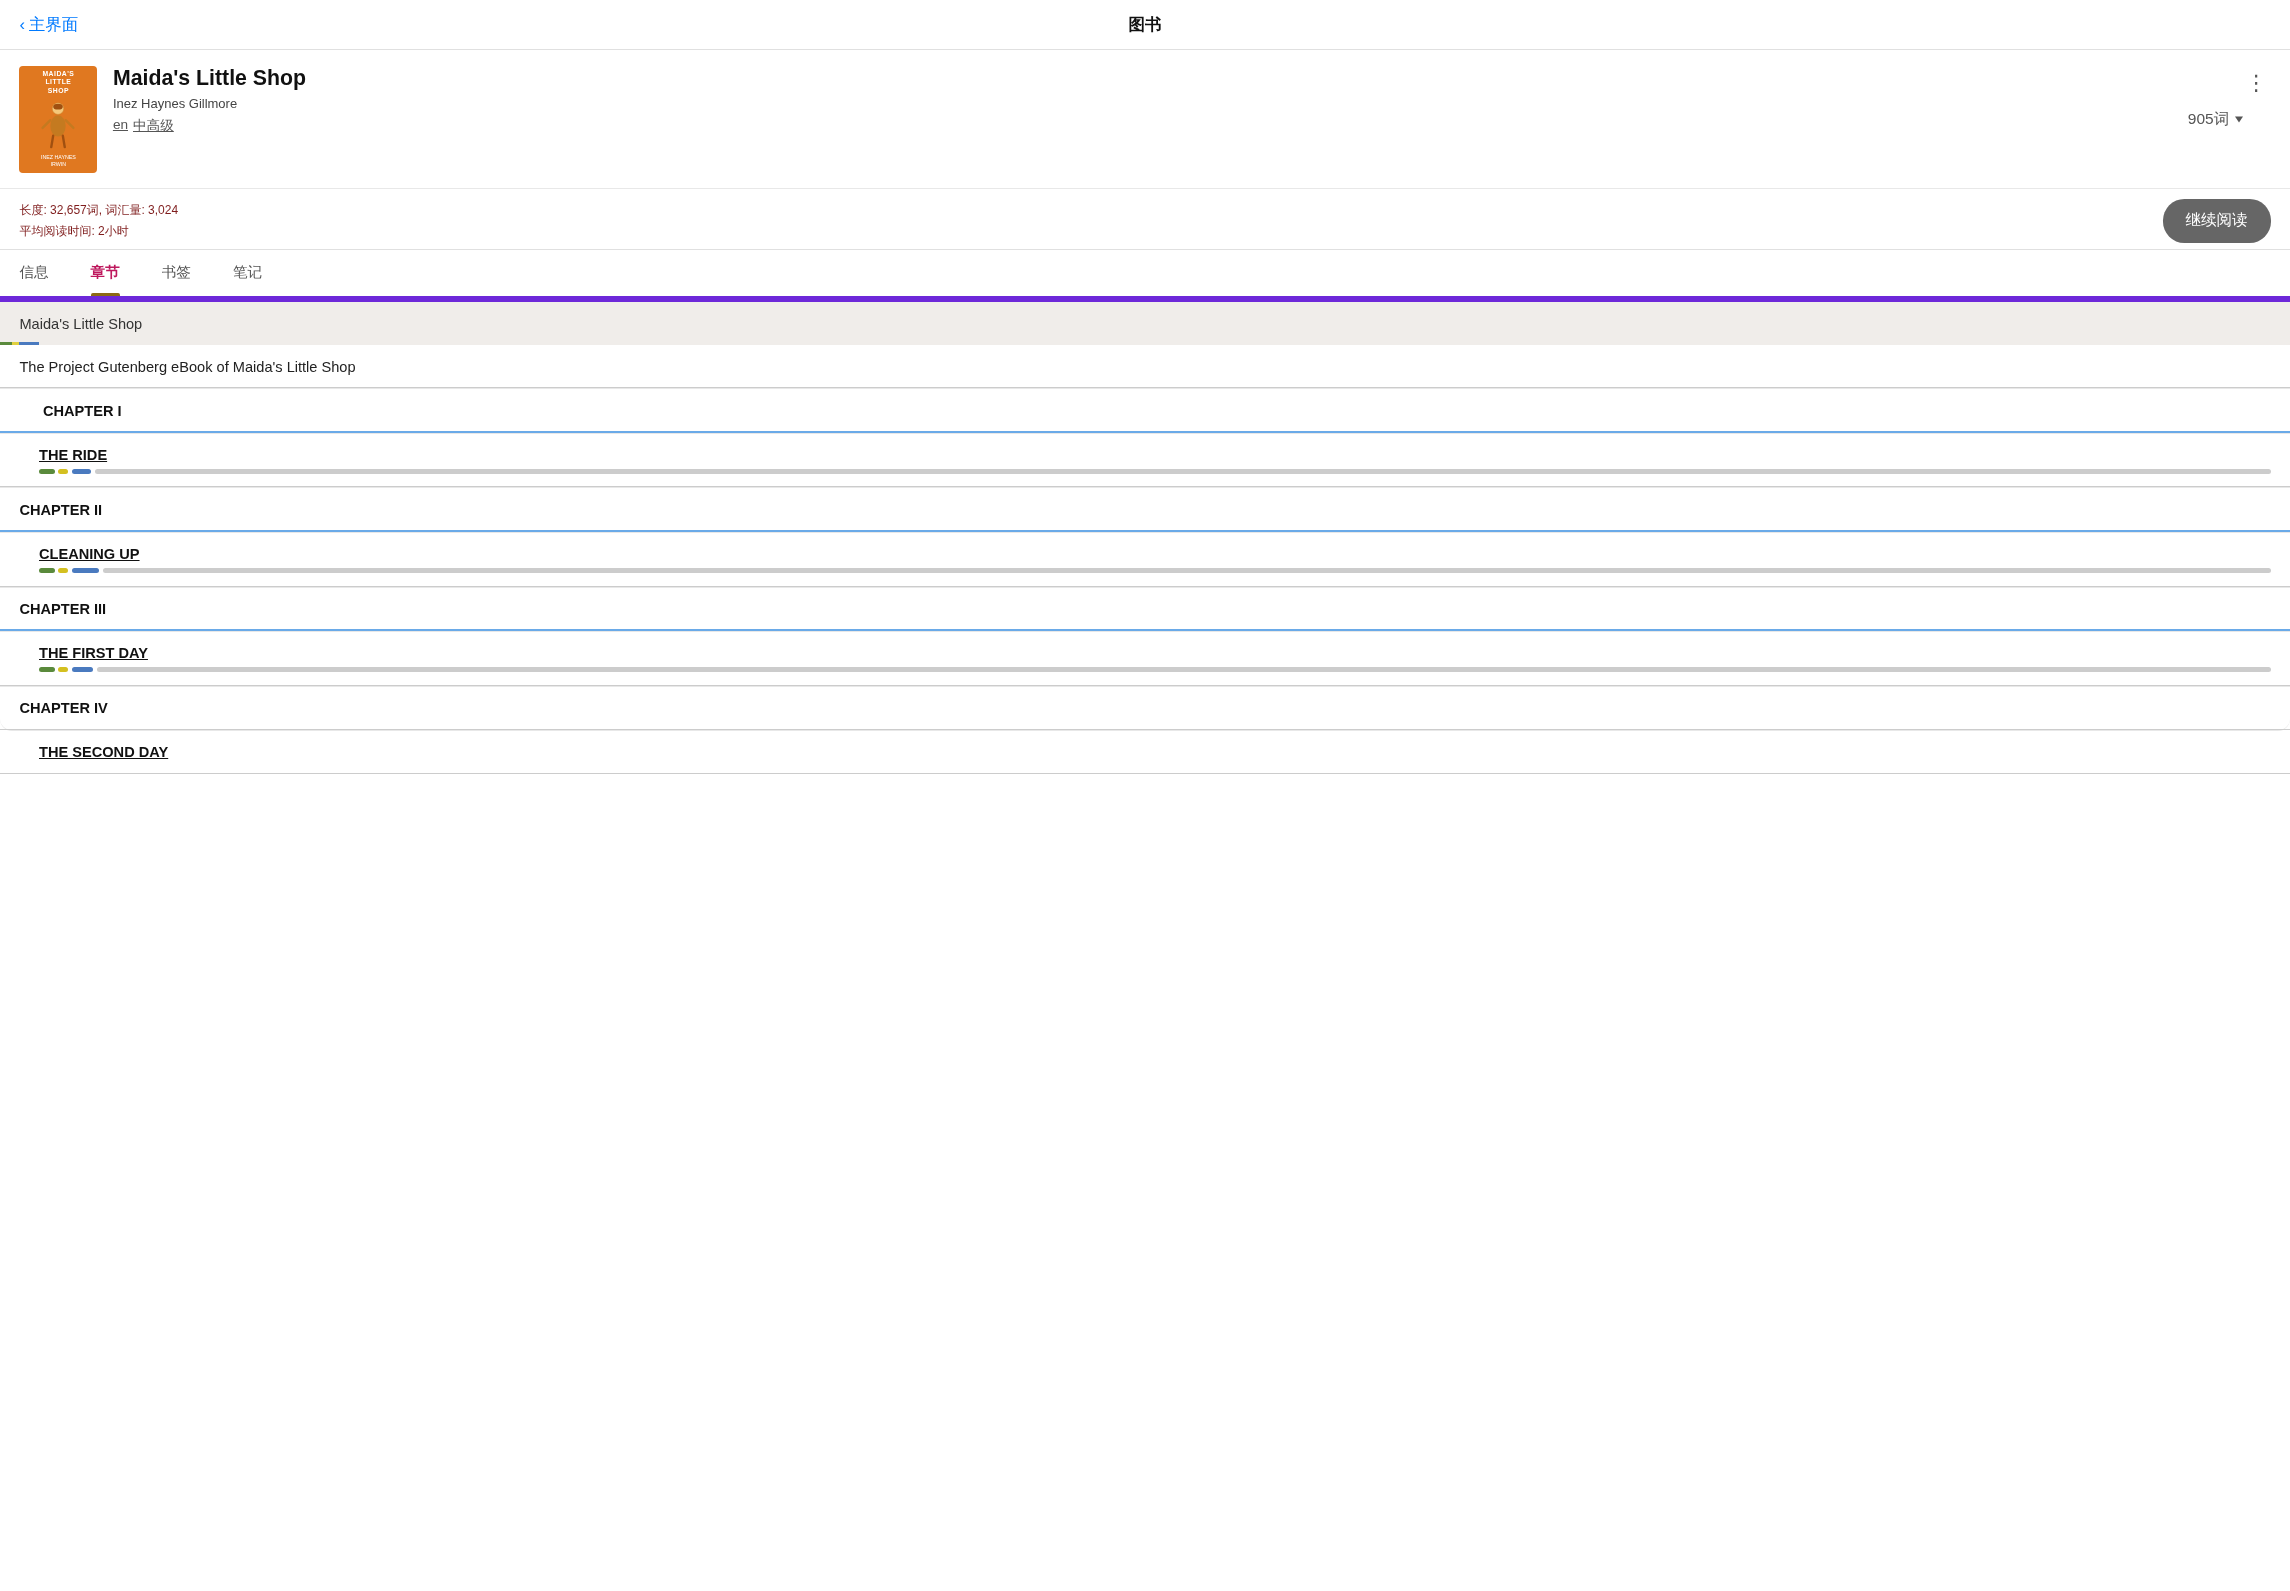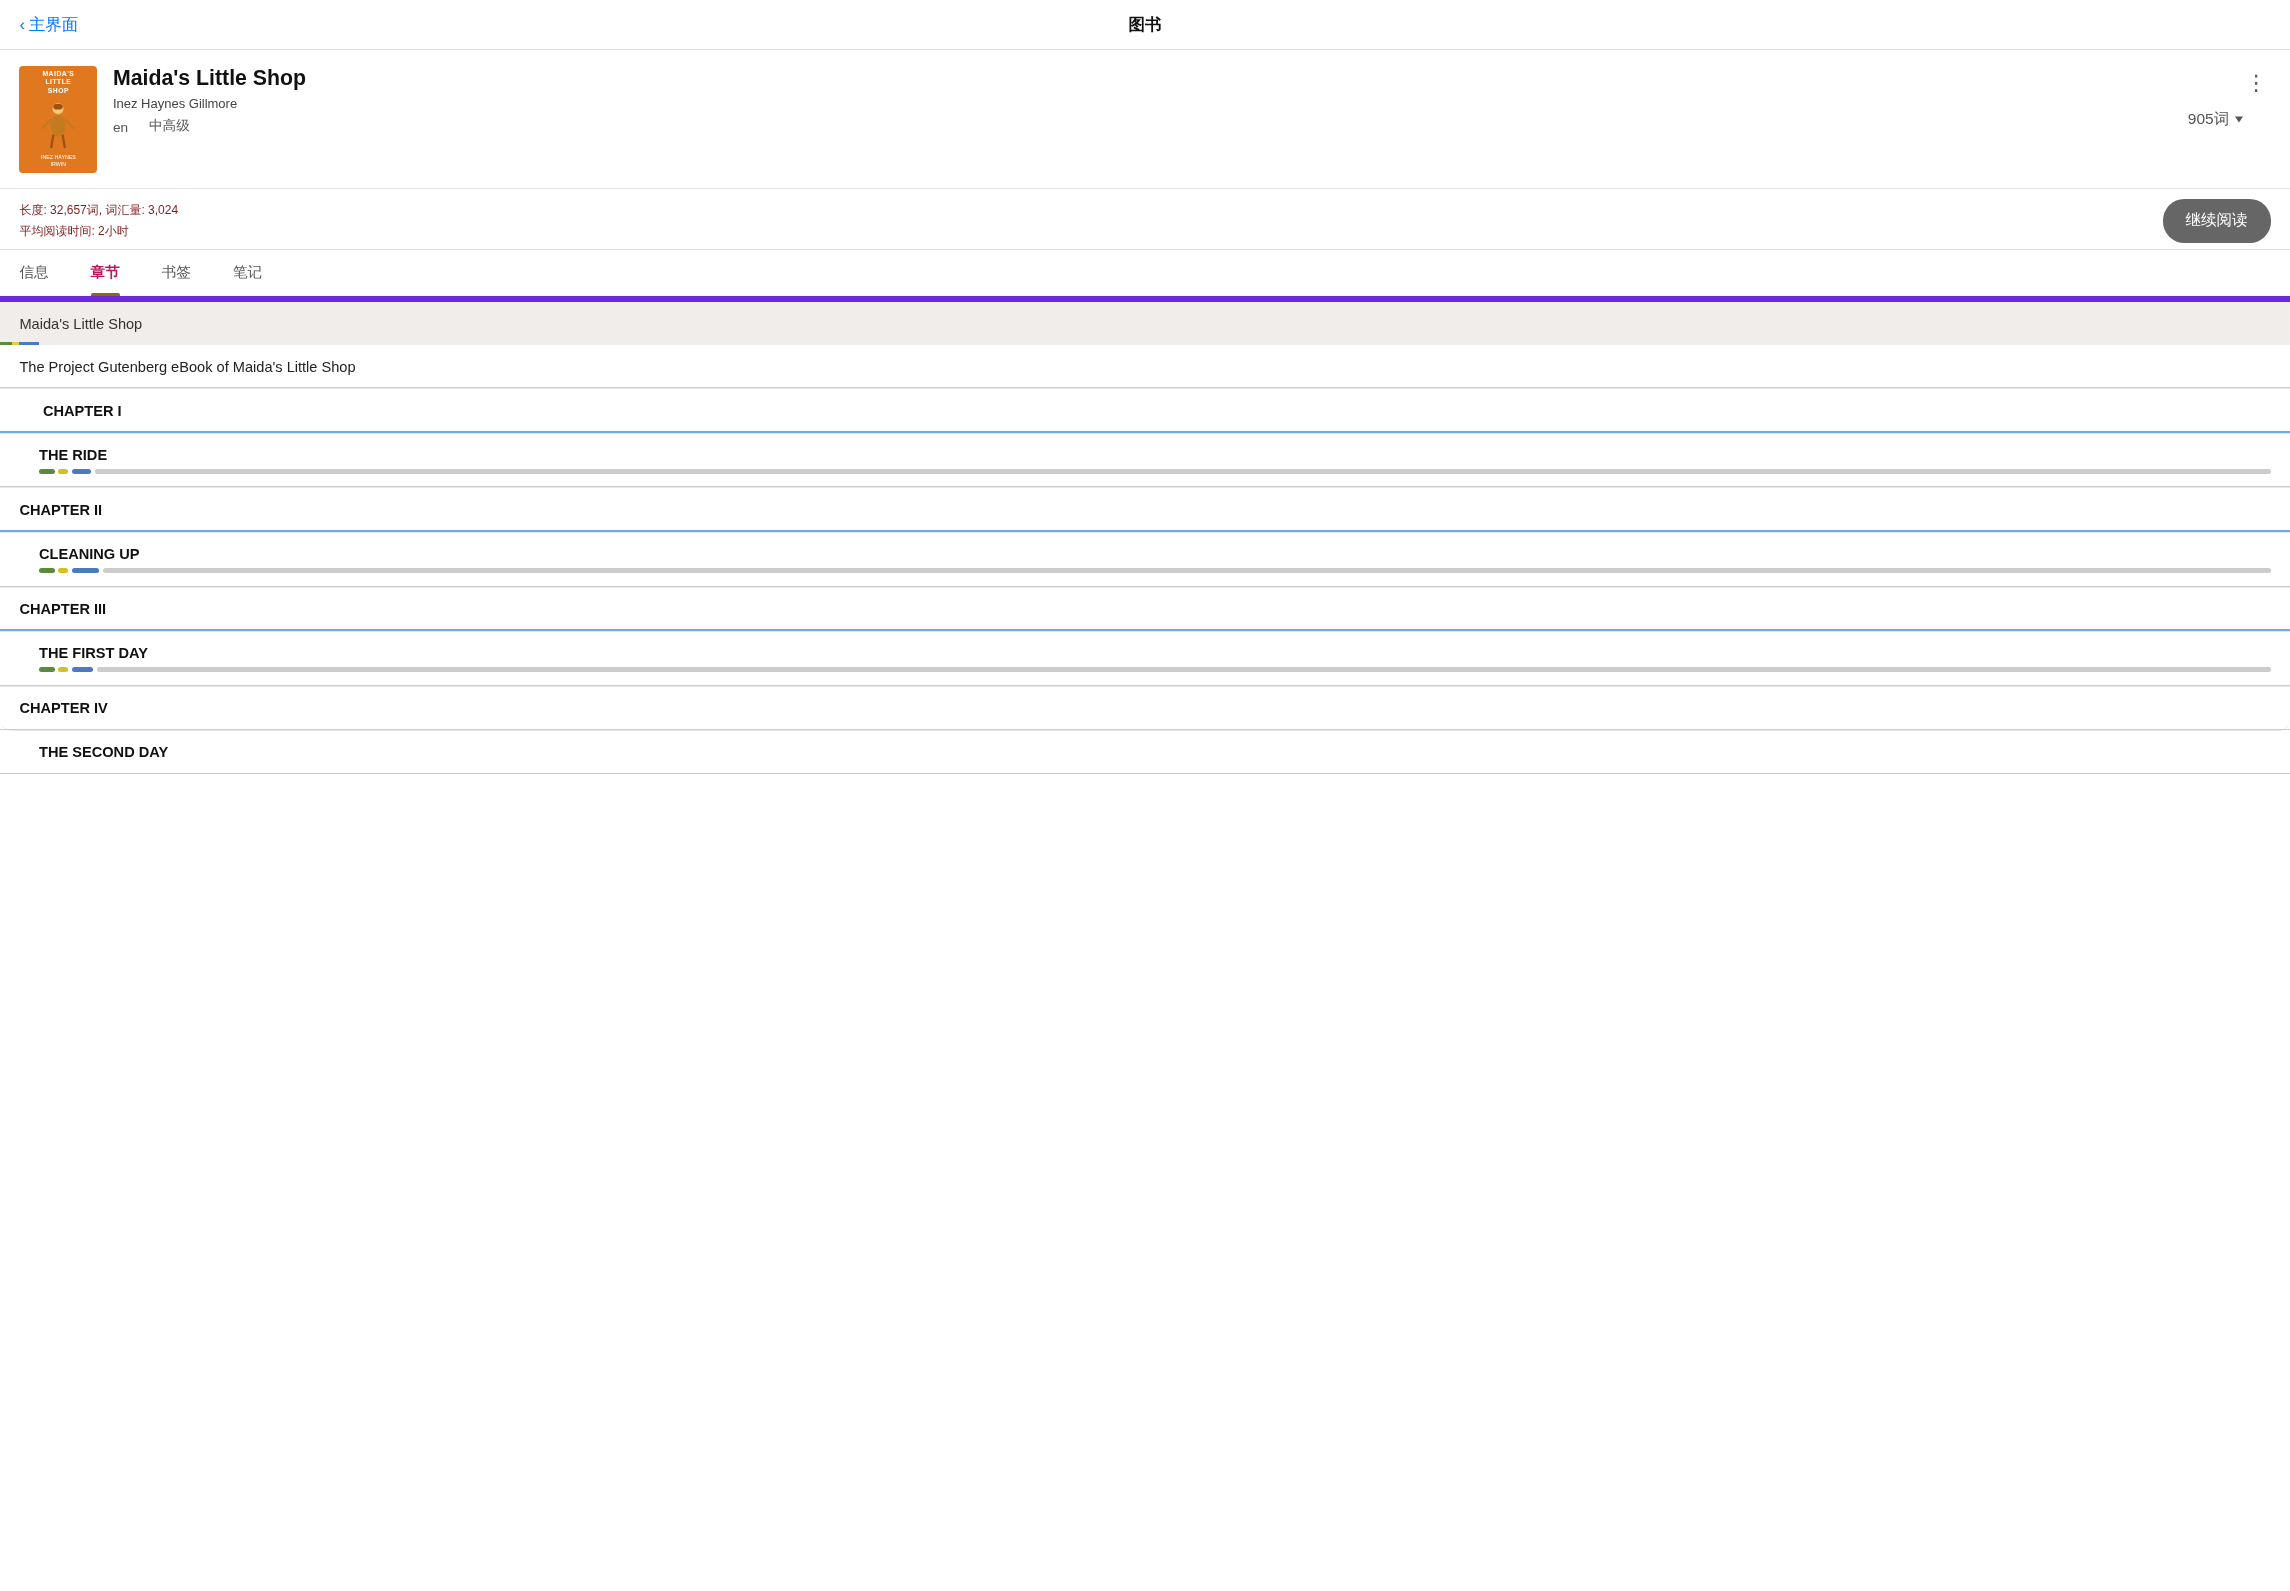--- a/index.html
+++ b/index.html
@@ -88,22 +88,23 @@
       color: #111;
     }
     .book-author {
       font-size: 13px;
       color: #444;
     }
     .book-meta {
       font-size: 13.6px;
       color: #555;
       display: flex;
-      align-items: flex-end;
-      gap: 21px;
+      align-items: flex-start;
+      gap: 5px;
+      text-decoration: underline;
     }
     .book-lang {
       color: #555;
     }
     .book-words-badge {
       position: absolute;
       right: 47px;
       top: 50%;
       transform: translateY(-50%);
       display: flex;
@@ -216,20 +217,21 @@
     .chapter-row.chapter-heading {
       font-weight: 600;
       color: #111;
       background: #fff;
       padding-left: 19.4px;
     }
     .chapter-row.sub-chapter {
       padding-left: 39px;
       font-weight: 600;
       color: #111;
+      text-decoration: underline;
     }
 
     .progress-dots {
       display: flex;
       gap: 3.9px;
       margin-top: 5.8px;
     }
     .dot-green {
       width: 15.5px;
       height: 4.9px;

